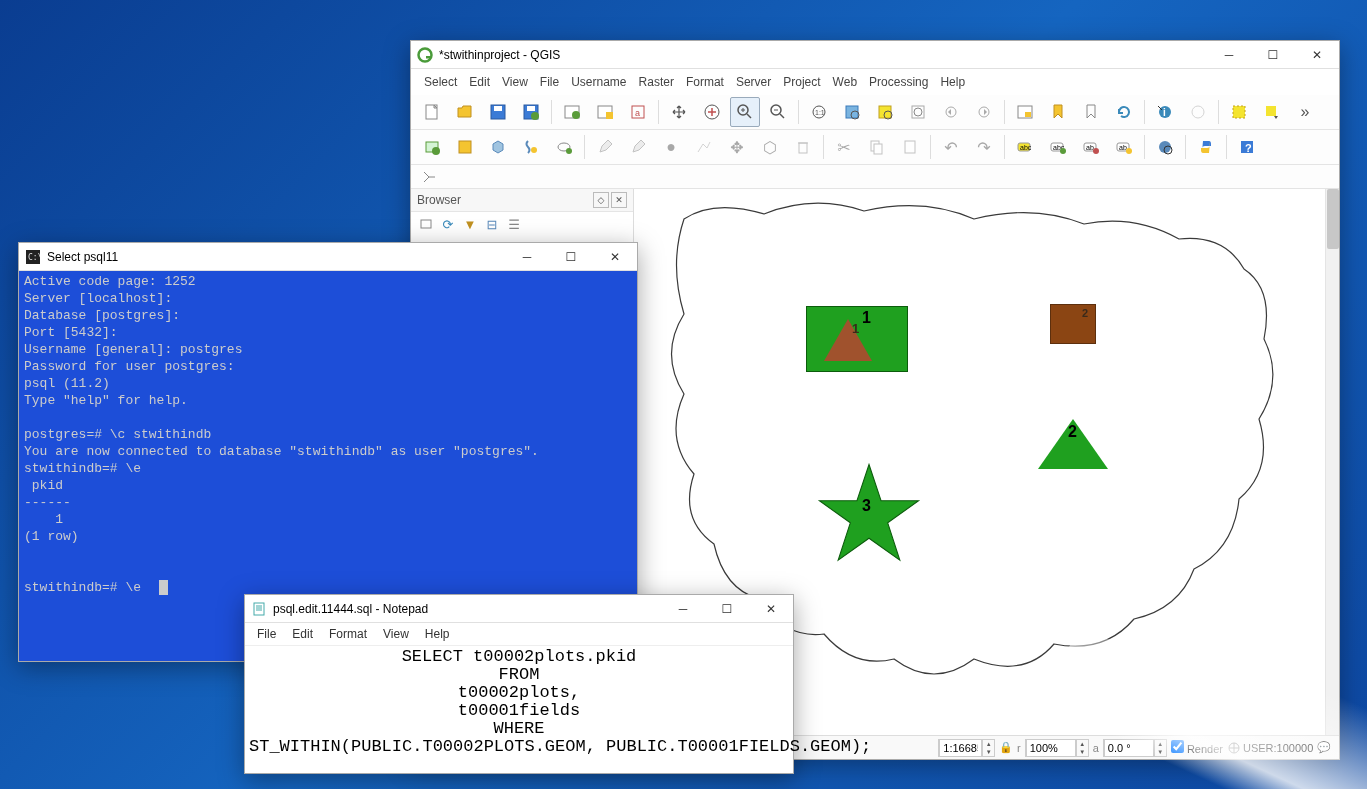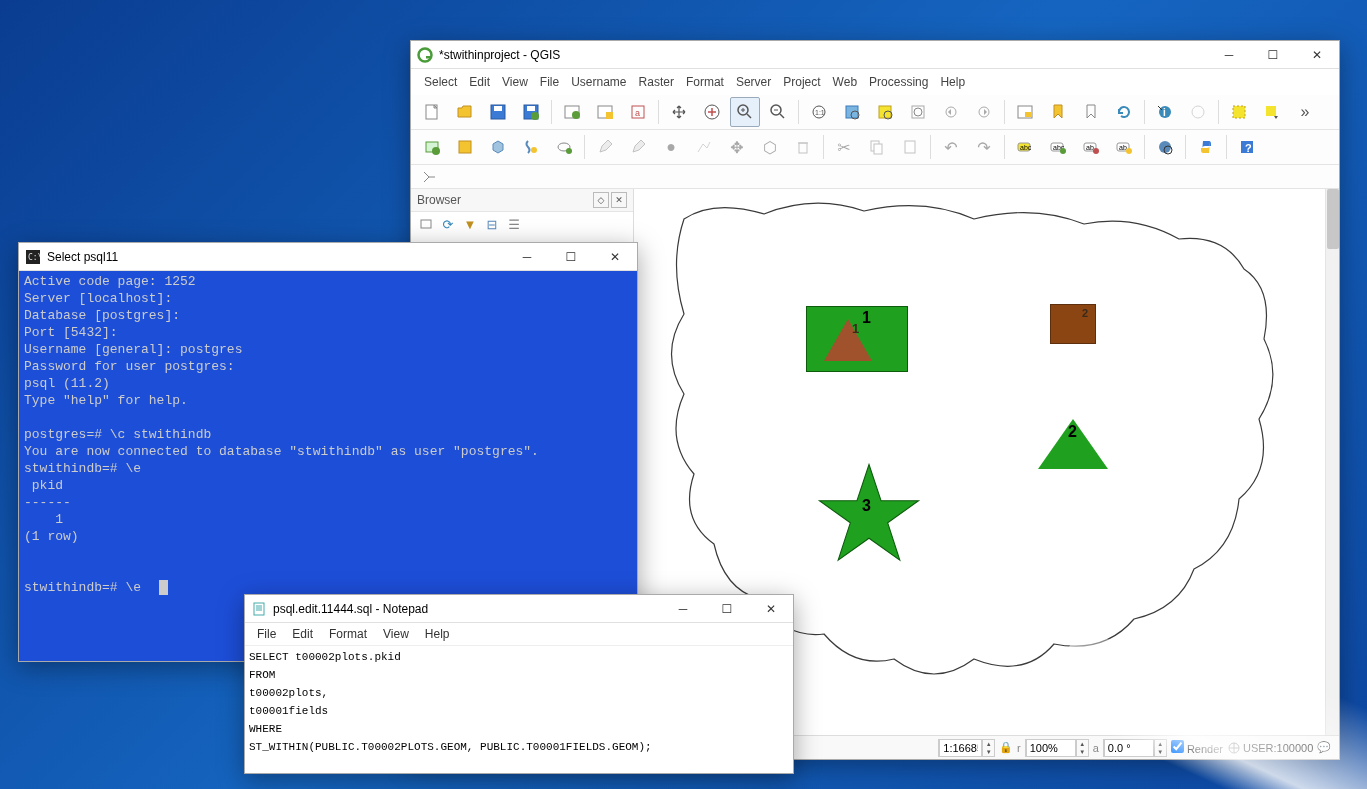--- a/index.html
+++ b/index.html
@@ -41,21 +41,21 @@
   
   .terminal { left: 18px; top: 242px; width: 620px; height: 420px; background:#f0f0f0;}
   .terminal .titlebar { background:#fff; }
   .terminal .content { background:#1d4ed8; color:#ccc; font-family:"Consolas","Courier New",monospace; font-size:13px; line-height:17px; padding:2px 5px; height: calc(100% - 28px); white-space:pre; overflow:hidden;}
   .cursor { display:inline-block; width:9px; height:15px; background:#ccc; vertical-align:text-bottom; margin-left:2px;}
 
   
   .notepad { left: 244px; top: 594px; width: 550px; height: 180px; z-index: 20; background:#fff;}
   .notepad .menubar { display:flex; gap:4px; padding:2px 6px; font-size:12px; color:#333; border-bottom:1px solid #eee;}
   .notepad .menubar span { padding:2px 6px; }
-  .notepad .content { font-family:"Consolas","Courier New",monospace; font-size:11px; line-height:18px; padding:2px 4px; white-space:pre;}
+  .notepad .content { font-family:"Consolas","Courier New",monospace; font-size:17px; line-height:18px; padding:2px 4px; white-space:pre;text-align:center;}
 
   
   .map-outline { position:absolute; top:0; left:-10px; }
   .feat-label { position:absolute; font-weight:bold; font-size:16px; font-family:"Arial Black",sans-serif; color:#000;}
   .rect1 { position:absolute; left:172px; top:117px; width:102px; height:66px; background:#1fa01f; border:1px solid #0c5c0c;}
   .tri1 { position:absolute; left:190px; top:130px; width:0; height:0; border-left:24px solid transparent; border-right:24px solid transparent; border-bottom:42px solid #a0522d;}
   .rect2 { position:absolute; left:416px; top:115px; width:46px; height:40px; background:#8b4513; border:1px solid #5d2f0d;}
   .tri2 { position:absolute; left:404px; top:230px; width:0; height:0; border-left:35px solid transparent; border-right:35px solid transparent; border-bottom:50px solid #1fa01f;}
   .star { position:absolute; left:180px; top:270px; width:110px; height:110px;}
 

